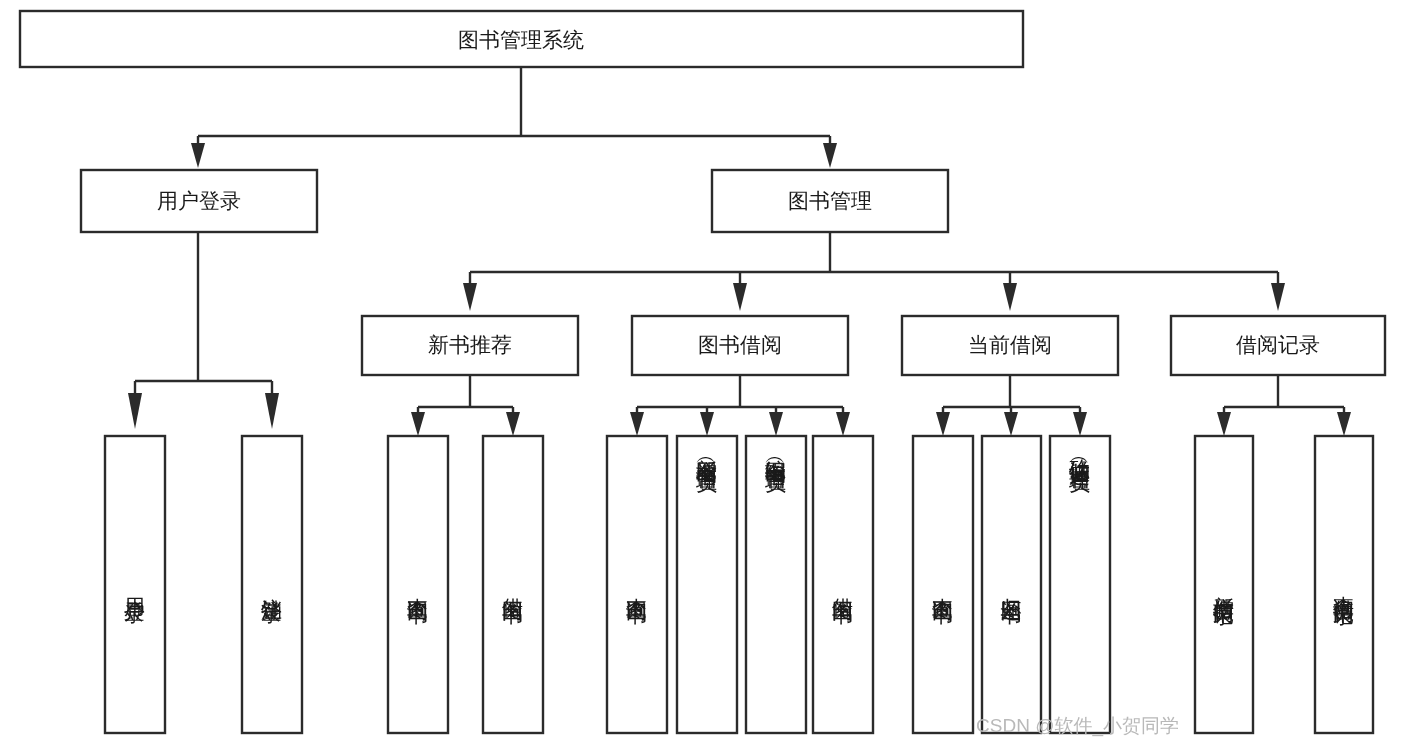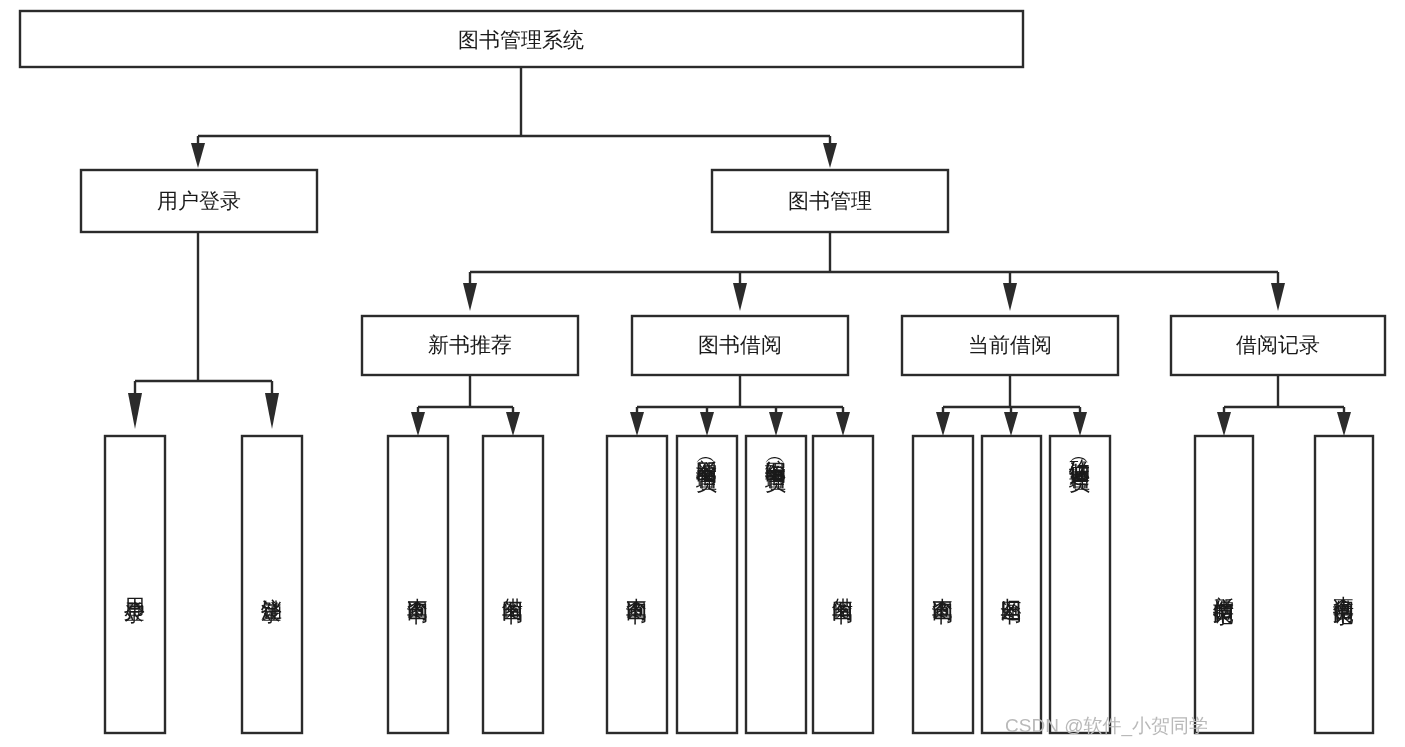--- a/index.html
+++ b/index.html
@@ -242,15 +242,15 @@
   <div class="leaf-cell" style="left:1050px; top:436px; width:60px; height:297px; align-items:flex-start;">
     <span class="node-label-v" style="position:static; margin-top:6px;">确认归还（管理员）</span>
   </div>
   <div class="leaf-cell" style="left:1195px; top:436px; width:58px; height:297px;">
     <span class="node-label-v" style="position:static;">新增借阅记录</span>
   </div>
   <div class="leaf-cell" style="left:1315px; top:436px; width:58px; height:297px;">
     <span class="node-label-v" style="position:static;">查询借阅记录</span>
   </div>
 
-  <div class="watermark" style="right:3px; bottom:8px;text-align:center;">CSDN @软件_小贺同学</div>
+  <div class="watermark" style="right:32px; bottom:8px;text-align:center;">CSDN @软件_小贺同学</div>
 
 </div>
 
 </body></html>

